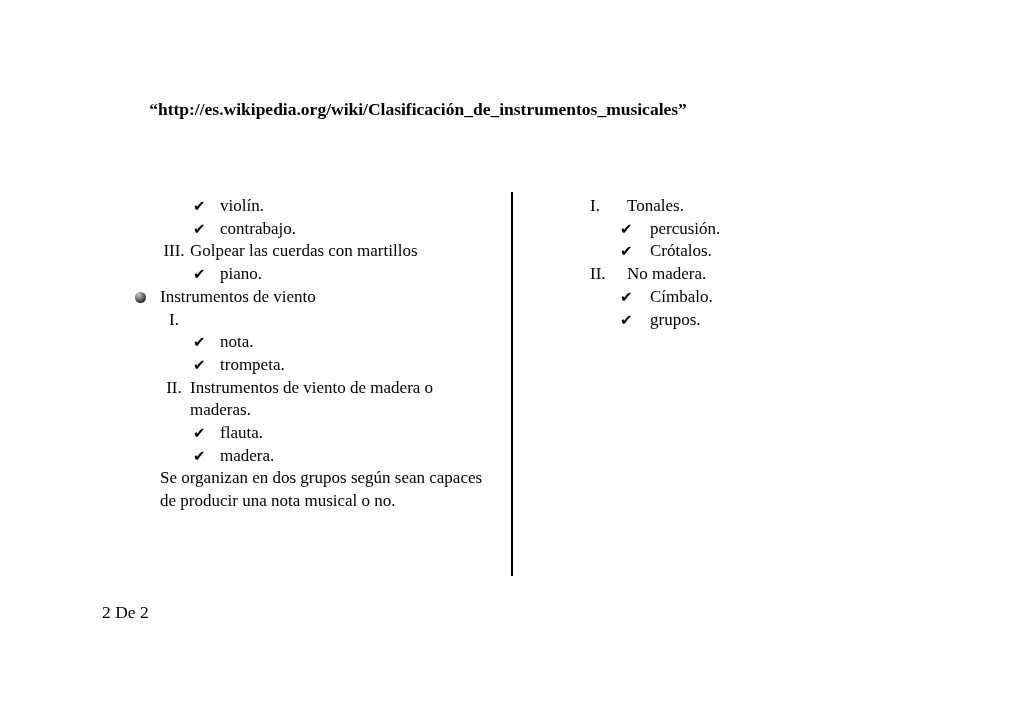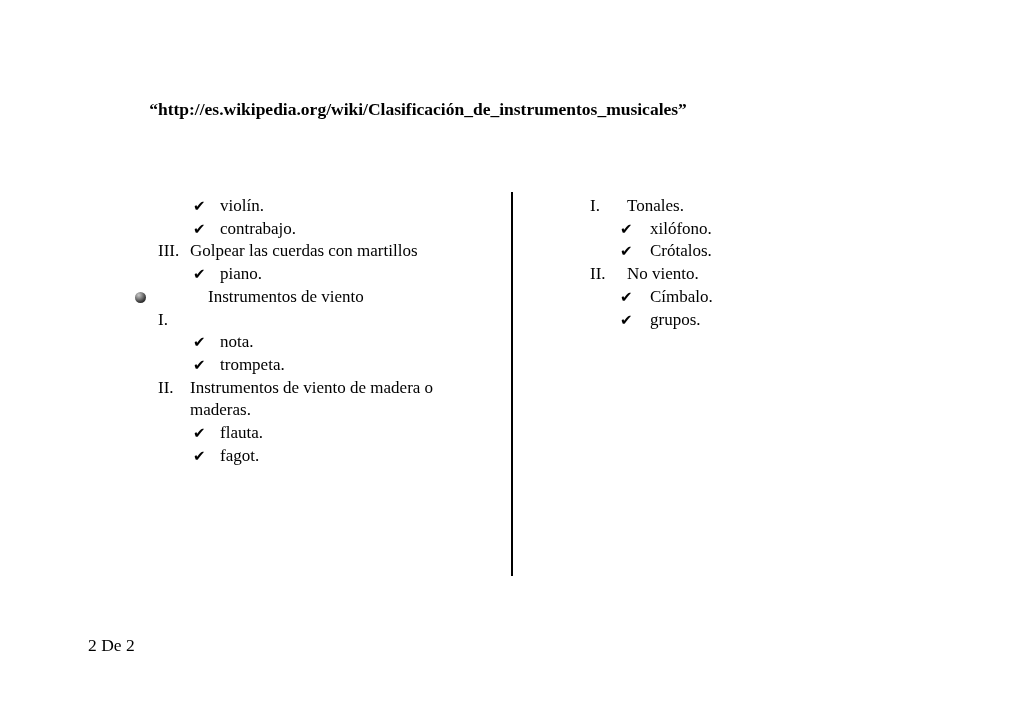--- a/index.html
+++ b/index.html
@@ -48,22 +48,22 @@
     flex-shrink: 0;
     display: inline-block;
   }
   .line .text {
     display: inline-block;
   }
   
   .left-col .line.check  { padding-left: 58px; }
   .left-col .line.check .marker { width: 27px; }
   .left-col .line.roman  { padding-left: 23px; }
-  .left-col .line.roman .marker { width: 32px; }
-  .left-col .line.bullet { padding-left: 0; gap: 48px; }
+  .left-col .line.roman .marker { width: 32px; text-align: center; }
+  .left-col .line.bullet { padding-left: 0; }
   .left-col .line.bullet .marker { width: 25px; }
   .left-col .line.plain  { padding-left: 25px; }
   
   .right-col .line.roman { padding-left: 0; }
   .right-col .line.roman .marker { width: 37px; }
   .right-col .line.check { padding-left: 30px; }
   .right-col .line.check .marker { width: 30px; }
 
   .check-mark {
     font-family: "DejaVu Sans", sans-serif;
@@ -80,24 +80,23 @@
   .divider {
     position: absolute;
     left: 511px;
     top: 192px;
     width: 2px;
     height: 384px;
     background: #000000;
   }
   .page-number {
     position: absolute;
-    left: 88px;
+    left: 102px;
     top: 602px;
     font-size: 17.5px;
-    margin-top: 33px;
   }
 </style>
 </head>
 <body>
 
 <div class="doc-title">“http://es.wikipedia.org/wiki/Clasificación_de_instrumentos_musicales”</div>
 
 <div class="column left-col">
 
   <div class="line check">
@@ -144,49 +143,52 @@
     <span class="text">Instrumentos de viento de madera o maderas.</span>
   </div>
 
   <div class="line check">
     <span class="marker check-mark">✔</span>
     <span class="text">flauta.</span>
   </div>
 
   <div class="line check">
     <span class="marker check-mark">✔</span>
-    <span class="text">fagot.</span>
-  </div>
-
-
+    <span class="text">madera.</span>
+  </div>
+
+
+  <div class="line plain">
+    <span class="text">Se organizan en dos grupos según sean capaces de producir una nota musical o no.</span>
+  </div>
 
 </div>
 
 <div class="divider"></div>
 
 <div class="column right-col">
 
   <div class="line roman">
     <span class="marker">I.</span>
     <span class="text">Tonales.</span>
   </div>
 
   <div class="line check">
     <span class="marker check-mark">✔</span>
-    <span class="text">xilófono.</span>
+    <span class="text">percusión.</span>
   </div>
 
   <div class="line check">
     <span class="marker check-mark">✔</span>
     <span class="text">Crótalos.</span>
   </div>
 
   <div class="line roman">
     <span class="marker">II.</span>
-    <span class="text">No viento.</span>
+    <span class="text">No madera.</span>
   </div>
 
   <div class="line check">
     <span class="marker check-mark">✔</span>
     <span class="text">Címbalo.</span>
   </div>
 
   <div class="line check">
     <span class="marker check-mark">✔</span>
     <span class="text">grupos.</span>

